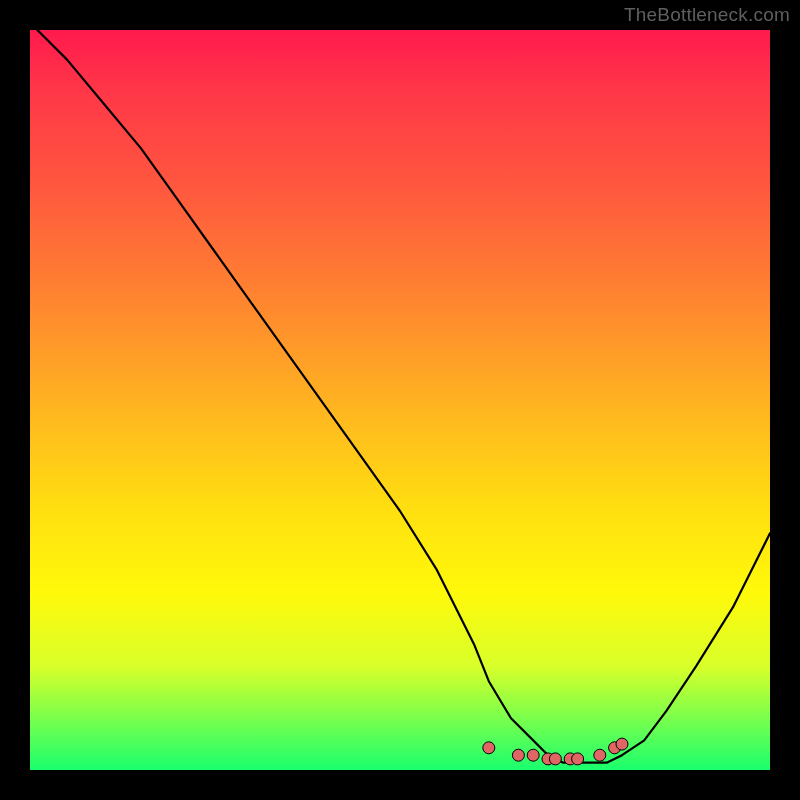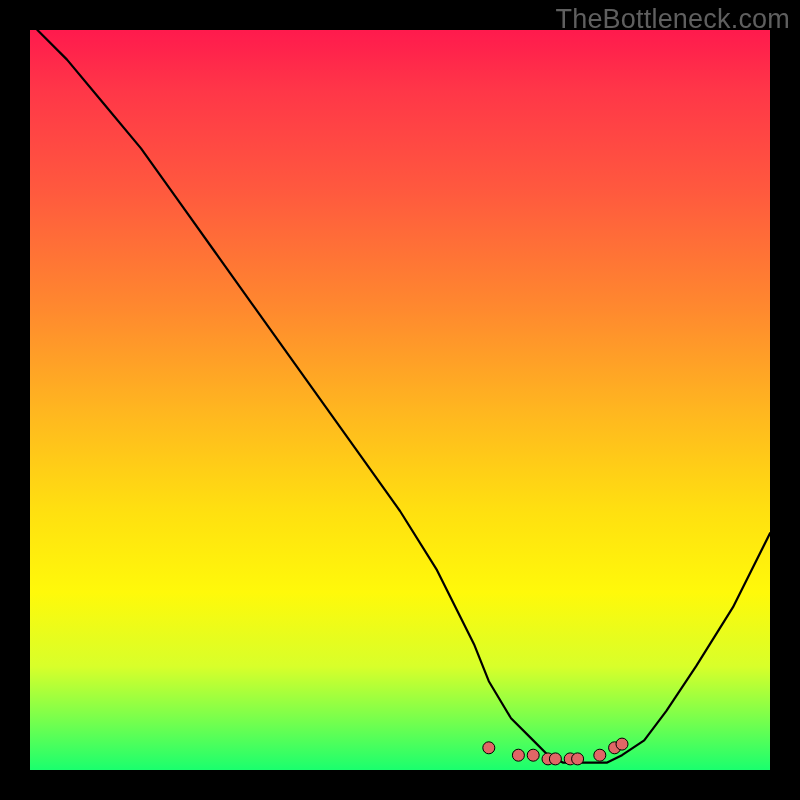--- a/index.html
+++ b/index.html
@@ -15,21 +15,21 @@
     position: relative;
     width: 800px;
     height: 800px;
     background: #000;
   }
   .attribution {
     position: absolute;
     top: 4px;
     right: 10px;
     color: #5f5f5f;
-    font-size: 27px;
+    font-size: 19px;
     font-weight: 400;
     letter-spacing: 0.2px;
     z-index: 10;
   }
   .plot-area {
     position: absolute;
     left: 30px;
     top: 30px;
     width: 740px;
     height: 740px;

